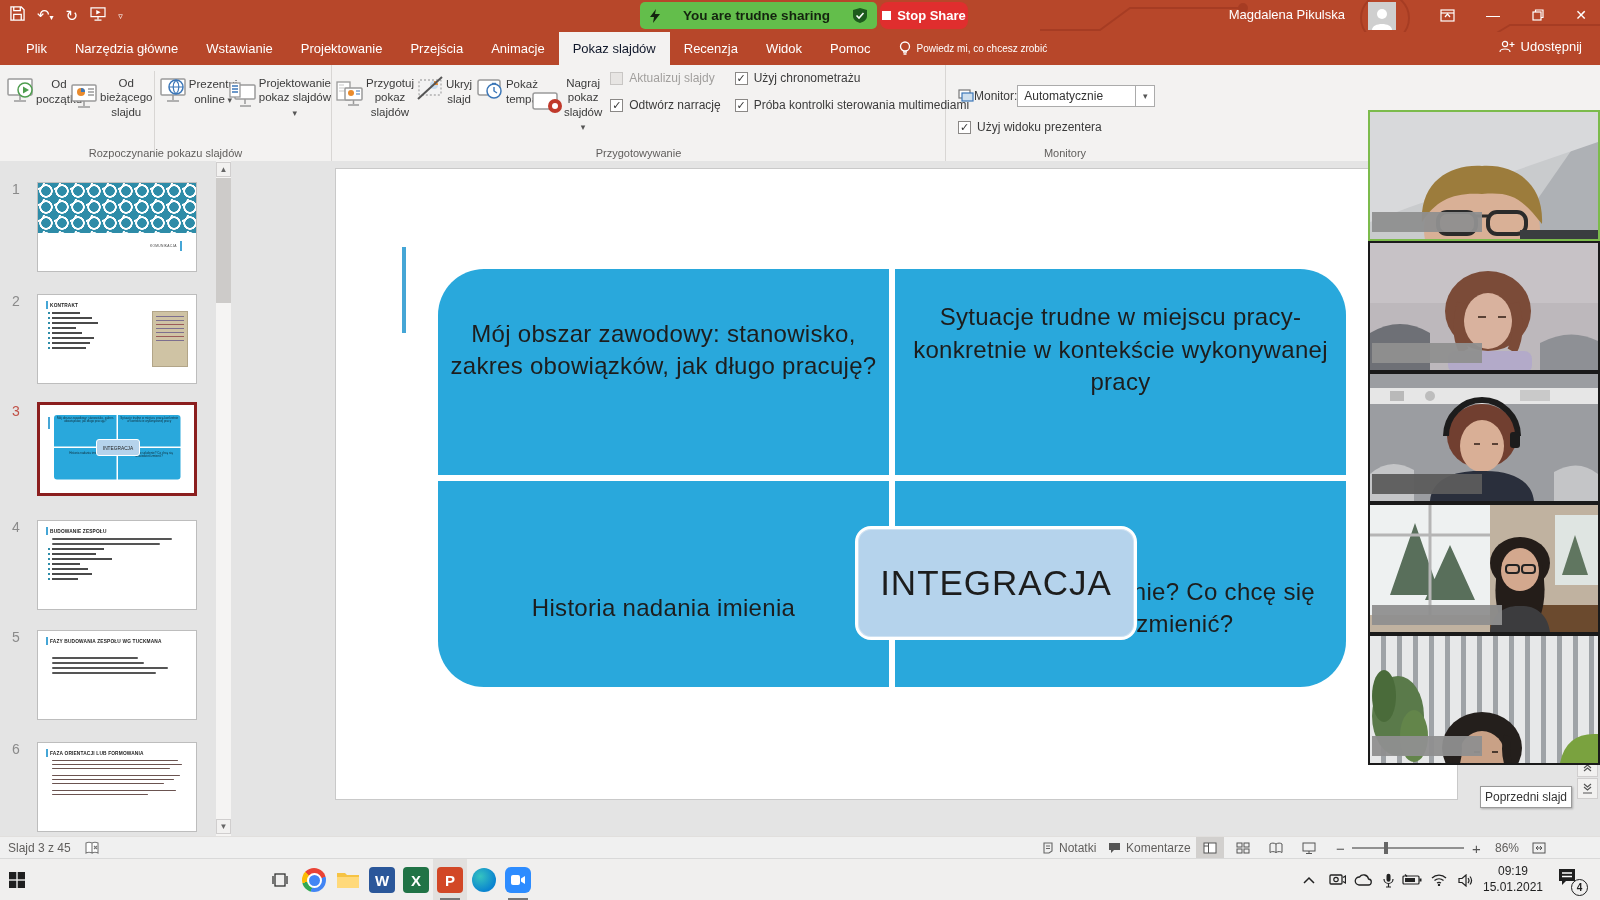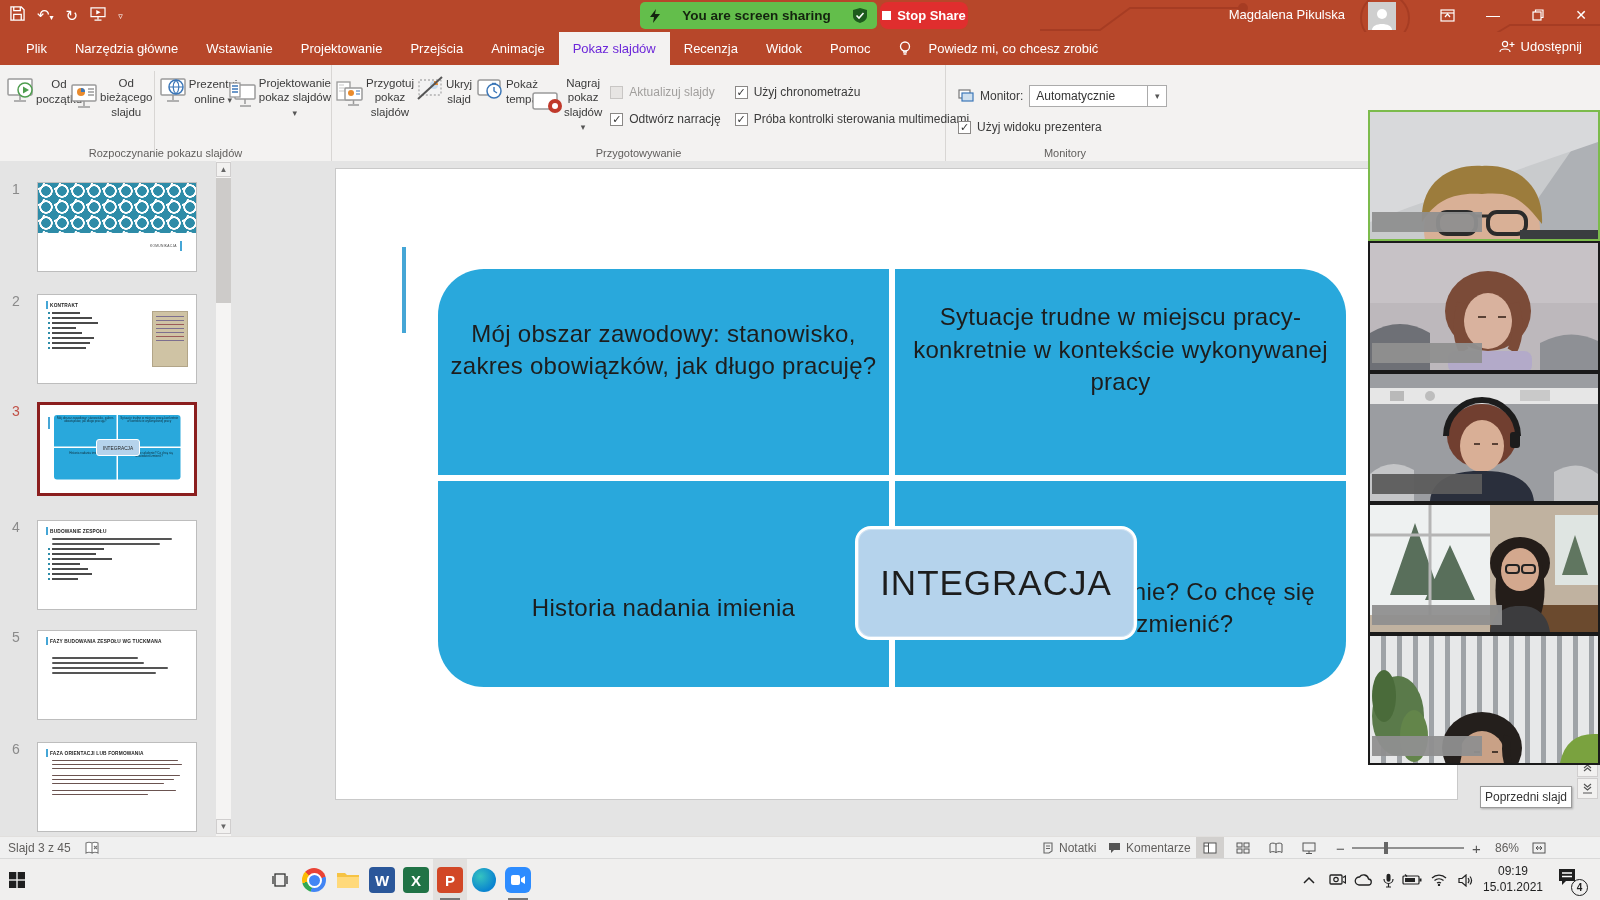--- a/index.html
+++ b/index.html
@@ -5,41 +5,41 @@
   html,body{margin:0;padding:0;background:#333;}
   #screen{position:relative;width:1600px;height:900px;overflow:hidden;
     font-family:"Liberation Sans",sans-serif;background:#E4E4E4;}
   .abs{position:absolute;}
   
   #titlebar{position:absolute;left:0;top:0;width:1600px;height:32px;background:#B7472A;color:#fff;}
   #tabrow{position:absolute;left:0;top:32px;width:1600px;height:33px;background:#B7472A;color:#fff;display:flex;align-items:stretch;padding-left:12px;}
   .qat{position:absolute;left:10px;top:4px;display:flex;gap:12px;align-items:center;height:24px;}
   .qat span{font-size:15px;line-height:24px;cursor:pointer;}
   .tab{display:flex;align-items:center;padding:0 14px;font-size:13px;cursor:pointer;white-space:nowrap;}
-  .tab.active{background:#F3F2F1;color:#6d28d9;}
-  .tellme{display:flex;align-items:center;gap:18px;padding:0 14px;font-size:13px;white-space:nowrap;}
+  .tab.active{background:#F3F2F1;color:#0f172a;}
+  .tellme{display:flex;align-items:center;gap:6px;padding:0 14px;font-size:10px;white-space:nowrap;}
   #share-banner{position:absolute;left:640px;top:2px;width:237px;height:27px;background:#63BE4B;border-radius:5px;
     display:flex;align-items:center;justify-content:space-between;padding:0 10px;box-sizing:border-box;color:#14240f;font-weight:bold;font-size:13.5px;}
   #stop-share{position:absolute;left:880px;top:2px;width:88px;height:27px;background:#E02E2E;border-radius:8px;color:#fff;
     display:flex;align-items:center;justify-content:center;gap:6px;font-weight:bold;font-size:13px;cursor:pointer;}
   #stop-share::before{content:"";width:9px;height:9px;background:#fff;display:inline-block;}
   .winbtn{position:absolute;top:0;width:34px;height:30px;display:flex;align-items:center;justify-content:center;font-size:14px;cursor:pointer;}
   #user-name{position:absolute;right:255px;top:7px;font-size:13px;}
   #avatar{position:absolute;right:204px;top:2px;width:28px;height:28px;background:#cfcfcf;display:flex;align-items:flex-end;justify-content:center;overflow:hidden;cursor:pointer;}
   #share-btn{position:absolute;right:18px;top:39px;display:flex;gap:6px;align-items:center;font-size:13px;color:#fff;cursor:pointer;}
   
   #ribbon{position:absolute;left:0;top:65px;width:1600px;height:96px;background:#F3F2F1;border-bottom:1px solid #C8C6C4;display:flex;}
   .rgroup{position:relative;height:100%;border-right:1px solid #D8D6D4;display:flex;align-items:flex-start;padding-top:6px;box-sizing:border-box;}
   .glabel{position:absolute;bottom:2px;left:0;right:0;text-align:center;font-size:11px;color:#605E5C;white-space:nowrap;}
   .bb{display:flex;flex-direction:row;align-items:center;width:84px;cursor:pointer;padding-top:2px;}
   .bb .bicon{height:34px;display:flex;align-items:center;justify-content:center;}
   .bb .blabel{font-size:11.5px;color:#3b3b3b;text-align:center;line-height:1.25;margin-top:3px;}
   .caret::after{content:" ▾";font-size:9px;color:#555;}
   .vsep{width:1px;background:#D8D6D4;height:84px;margin:0 2px;align-self:flex-start;}
-  .cbcol{display:flex;flex-direction:column;gap:13px;margin-top:14px;}
+  .cbcol{display:flex;flex-direction:column;gap:13px;}
   .cb{display:flex;align-items:center;gap:6px;font-size:12px;color:#3b3b3b;cursor:pointer;white-space:nowrap;}
   .box{width:13px;height:13px;border:1px solid #8A8886;background:#fff;display:flex;align-items:center;justify-content:center;box-sizing:border-box;}
   .box.on::after{content:"✓";font-size:11px;color:#333;line-height:1;}
   .box.dis{background:#e7e5e3;border-color:#c8c6c4;}
   .cb.dis{color:#a19f9d;}
   .select{width:138px;height:22px;background:#fff;border:1px solid #ABABAB;display:flex;align-items:center;justify-content:space-between;font-size:12px;color:#333;padding-left:6px;box-sizing:border-box;cursor:pointer;}
   .select .dd{width:18px;height:100%;border-left:1px solid #ABABAB;display:flex;align-items:center;justify-content:center;font-size:9px;color:#555;}
   
   #content{position:absolute;left:0;top:161px;width:1600px;height:675px;background:#E4E4E4;}
   
@@ -118,21 +118,21 @@
             <path d="M7 3.5 L12 6 L7 8.5 z" fill="#fff"></path>
             <path d="M9 11 v3 M5 15 h8" stroke="#fff" stroke-width="1.4"></path>
           </svg>
       </span>
       <span style="font-size:9px">▿</span>
     </div>
     <div id="share-banner">
       <svg width="10" height="14" viewBox="0 0 10 14">
           <path d="M6 0 L0 8 H4 L3 14 L10 5 H5 Z" fill="#14240f"></path>
         </svg>
-      <span>You are screen sharing</span>
+      <span>You are trudne sharing</span>
       <svg width="14" height="15" viewBox="0 0 14 15">
           <path d="M7 0 L14 2 V8 C14 12 10 14 7 15 C4 14 0 12 0 8 V2 Z" fill="#1d5b1d"></path>
           <path d="M3.5 7.5 L6 10 L10.5 5" stroke="#fff" stroke-width="1.6" fill="none"></path>
         </svg>
     </div>
     <div id="stop-share">
       <span>Stop Share</span>
     </div>
     <span id="user-name">Magdalena Pikulska</span>
     <div id="avatar">
@@ -322,21 +322,21 @@
         <label class="cb">
           <span class="box on"></span>
           <span>Próba kontrolki sterowania multimediami</span>
         </label>
       </div>
       <div class="glabel">Przygotowywanie</div>
     </div>
 
     <div class="rgroup" style="width:238px;padding-left:12px;border-right:none;">
       <div style="display:flex;flex-direction:column;gap:13px;margin-top:14px;">
-        <div style="display:flex;align-items:center;gap:6px;">
+        <div style="display:flex;align-items:center;gap:0;">
           <svg width="16" height="14" viewBox="0 0 16 14">
               <rect x="1" y="1" width="11" height="8" fill="#fff" stroke="#777" stroke-width="1.2"></rect>
               <rect x="4" y="4" width="11" height="8" fill="#cfe0ef" stroke="#3c77b8" stroke-width="1.2"></rect>
             </svg>
           <span style="font-size:12px;color:#3b3b3b">Monitor:</span>
           <div class="select">
             <span>Automatycznie</span>
             <span class="dd">▾</span>
           </div>
         </div>

